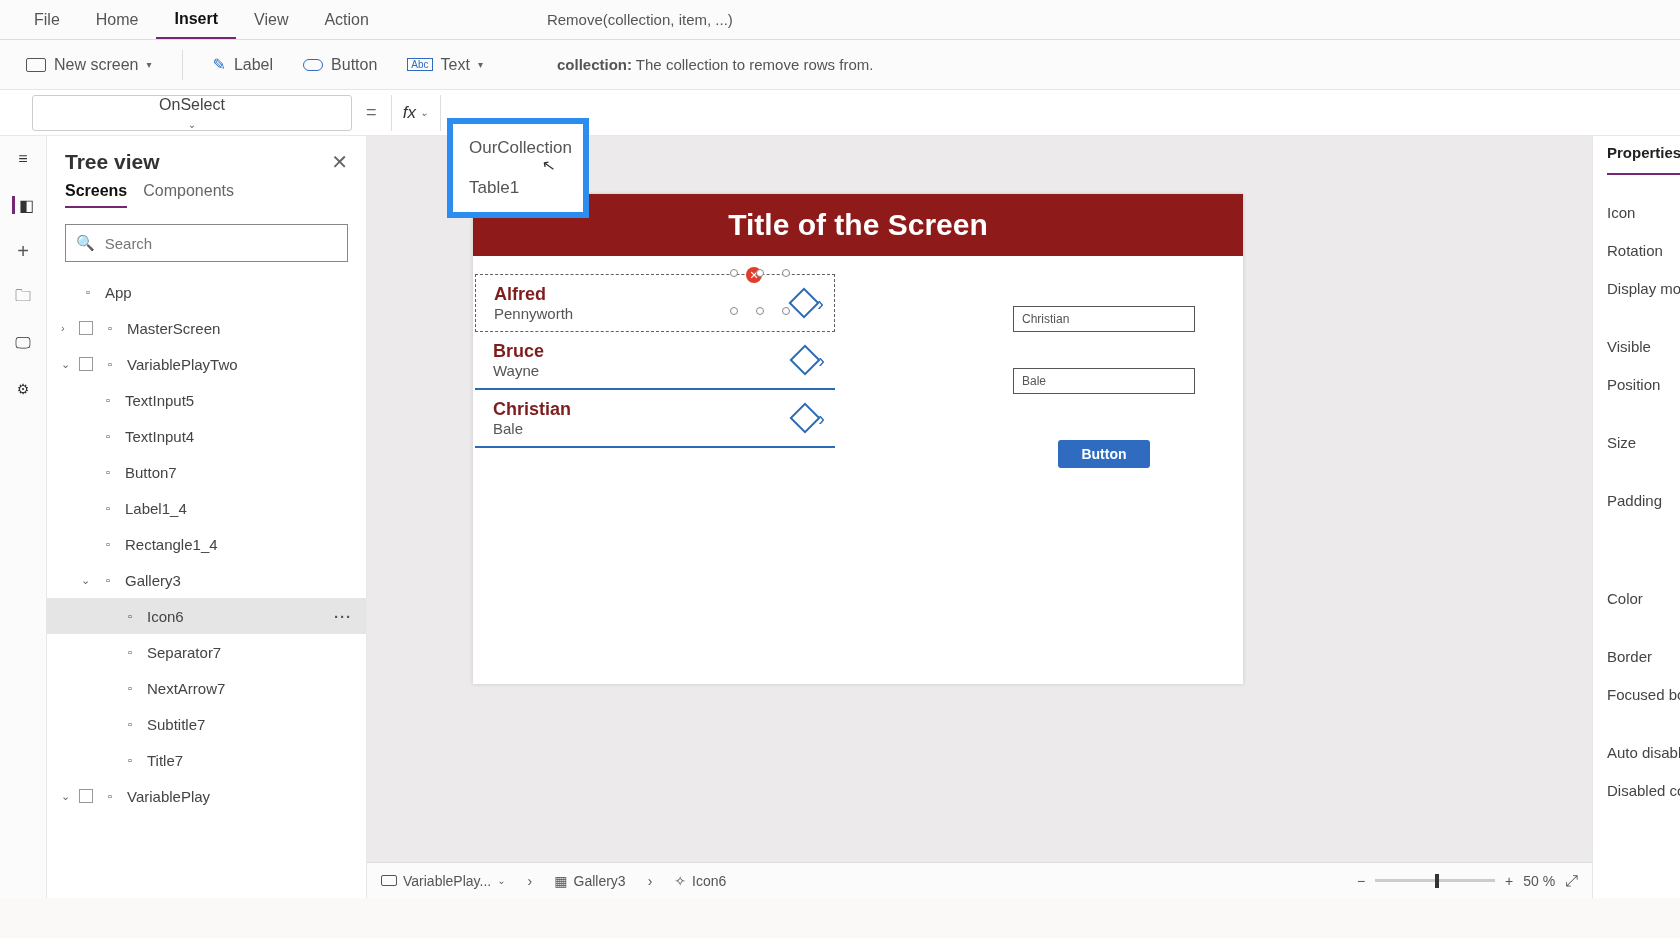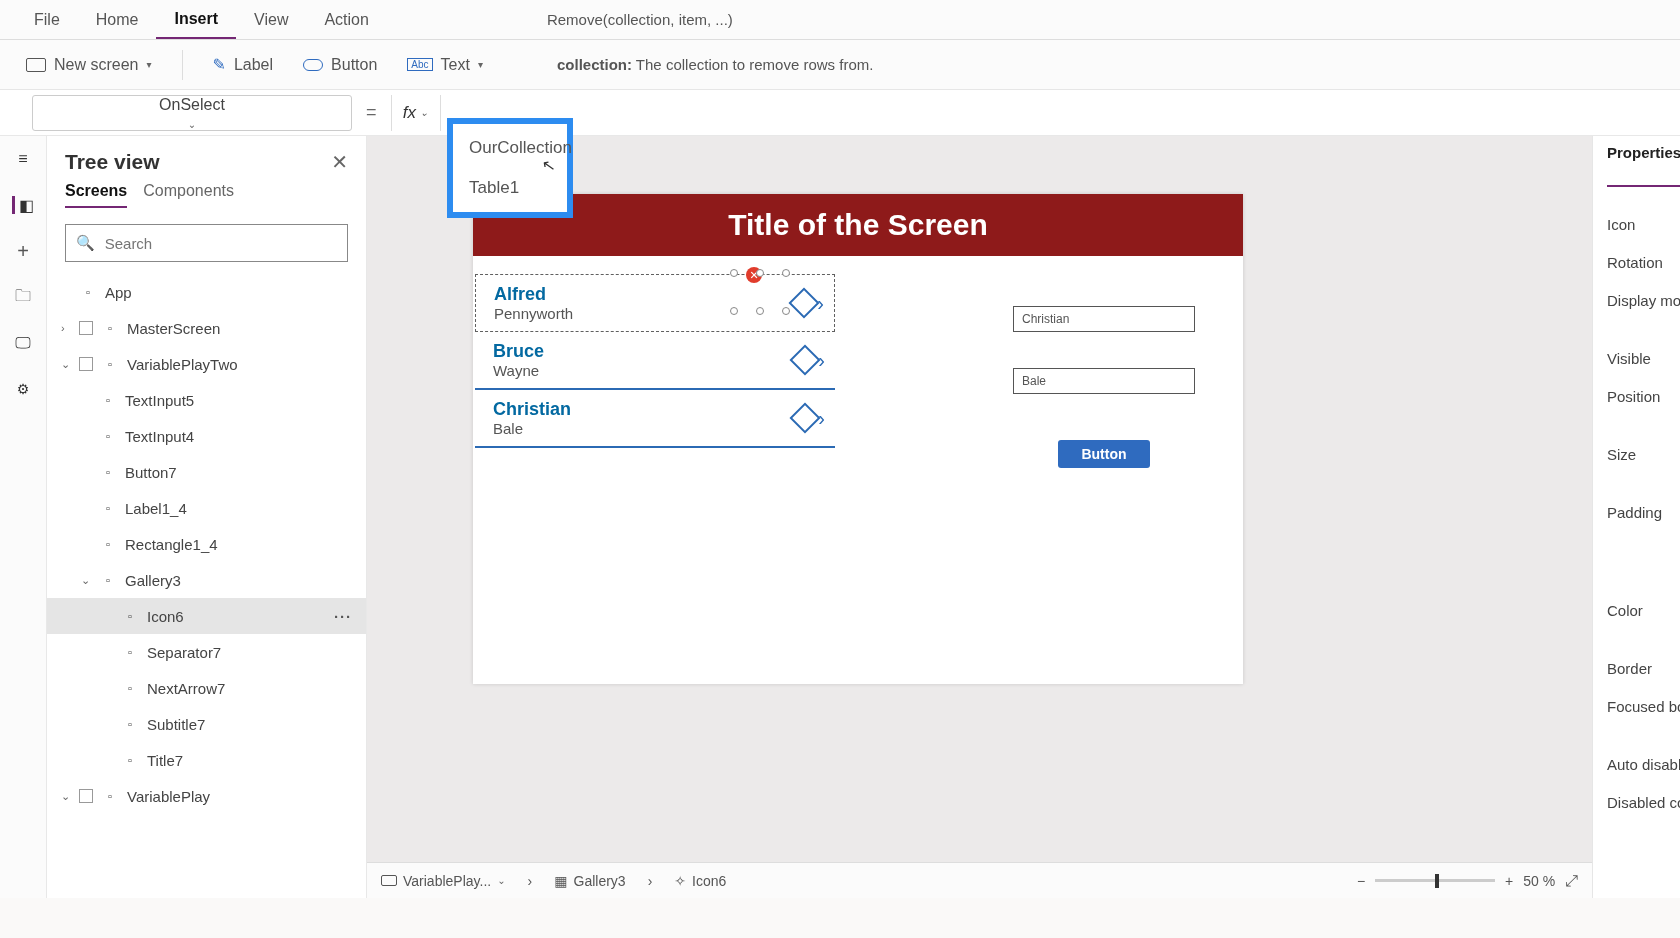--- a/index.html
+++ b/index.html
@@ -19,21 +19,21 @@
   .prop-select { width:320px; height:36px; margin-left:32px; border:1px solid #ccc; border-radius:3px; display:flex; align-items:center; padding:0 12px; font-size:16px; color:#444; background:#fff; justify-content:space-between;flex-direction:column;}
   .eq-sign { padding:0 14px; font-size:18px; color:#666; }
   .fx-box { width:50px; height:36px; border-left:1px solid #ddd; border-right:1px solid #ddd; display:flex; align-items:center; justify-content:center; gap:4px; font-style:italic; font-size:17px; color:#333;}
   .formula-input { flex:1; font-size:18px; color:#1a66d1; padding-left:10px; display:flex; align-items:center;}
   .formula-input .fn { color:#1a66d1; text-decoration:underline; }
   .formula-input .paren { color:#333; text-decoration:none; }
   .caret { display:inline-block; width:1px; height:22px; background:#000; margin-left:2px; animation:blink 1s steps(1) infinite; }
   @keyframes blink { 50% { opacity:0; } }
 
   
-  .intelli { position:absolute; top:118px; left:447px; width:126px; background:#fff; border:6px solid #2d8cf0; z-index:10; padding:4px 0; }
+  .intelli { position:absolute; top:118px; left:447px; width:142px; background:#fff; border:6px solid #2d8cf0; z-index:10; padding:4px 0; }
   .intelli .item { padding:10px 16px; font-size:17px; color:#555; cursor:pointer;}
 
   
   .main { display:flex; height:calc(100vh - 176px); }
 
   
   .left-rail { width:47px; background:#fbfbfb; border-right:1px solid #e8e8e8; display:flex; flex-direction:column; align-items:center; padding-top:14px; gap:28px;}
   .rail-ic { width:22px; height:18px; display:flex; align-items:center; justify-content:center; }
 
   
@@ -58,21 +58,21 @@
   .node-ic { width:18px; height:14px; display:inline-flex; align-items:center; justify-content:center; font-size:11px; }
 
   
   .canvas-area { flex:1; background:#eceaea; position:relative; overflow:hidden; }
   .screen-card { position:absolute; left:106px; top:58px; width:770px; height:490px; background:#fff; box-shadow:0 0 4px rgba(0,0,0,0.15); }
   .title-bar { height:62px; background:#8e1a1a; display:flex; align-items:center; justify-content:center; color:#fff; font-size:30px; font-weight:700; }
 
   .gallery { position:absolute; top:138px; left:108px; width:360px; }
   .g-row { height:58px; border-bottom:2px solid #2b6ab4; display:flex; align-items:center; justify-content:space-between; padding:0 10px 0 18px; position:relative;}
   .g-row.first { border:1px dashed #606060; }
-  .g-row .txt h3 { margin:0; font-size:18px; font-weight:700; color:#0369a1; }
+  .g-row .txt h3 { margin:0; font-size:18px; font-weight:700; color:#7f1d1d; }
   .g-row .txt p { margin:0; font-size:15px; color:#555;}
   .g-row .arrow { display:flex; align-items:center; gap:2px; }
   .g-row .diamond { width:22px; height:22px; border:2px solid #2b6ab4; transform:rotate(45deg);}
   .g-row .chev-r { font-size:20px; color:#2b6ab4; }
   .sel-handles { position:absolute; top:-6px; right:44px; width:60px; height:46px; pointer-events:none;}
   .sel-handles .h { position:absolute; width:8px; height:8px; border:1px solid #888; background:#fff; border-radius:50%; }
   .sel-handles .h1{ left:0; top:0;} .sel-handles .h2{ right:0; top:0;} .sel-handles .h3{ left:0; bottom:0;} .sel-handles .h4{ right:0; bottom:0;} .sel-handles .h5{ left:50%; top:0; transform:translateX(-50%);} .sel-handles .h6{ left:50%; bottom:0; transform:translateX(-50%);}
   .err-dot { position:absolute; top:-8px; right:72px; width:16px; height:16px; background:#e13c2c; border-radius:50%; color:#fff; font-size:11px; display:flex; align-items:center; justify-content:center;}
 
   .inputs { position:absolute; top:170px; left:646px; display:flex; flex-direction:column; gap:36px; }
@@ -82,21 +82,21 @@
   
   .status-bar { position:absolute; bottom:0; left:0; right:0; height:36px; border-top:1px solid #ddd; background:#fbfbfb; display:flex; align-items:center; padding:0 14px; font-size:14px; color:#555; gap:22px;}
   .crumb { display:flex; align-items:center; gap:6px; }
   .zoom { margin-left:auto; display:flex; align-items:center; gap:10px; }
   .zoom .track { width:120px; height:3px; background:#ccc; position:relative; }
   .zoom .thumb { position:absolute; left:50%; top:-5px; width:4px; height:14px; background:#333; }
   .expand-ic { font-size:16px; }
 
   
   .right-panel { width:88px; background:#fff; border-left:1px solid #e6e6e6; padding:8px 0 0 14px; }
-  .rp-tab { font-size:15px; font-weight:600; color:#222; border-bottom:2.5px solid #742774; display:inline-block; padding-bottom:24px; margin-bottom:18px;}
+  .rp-tab { font-size:15px; font-weight:600; color:#222; border-bottom:2.5px solid #742774; display:inline-block; padding-bottom:12px; margin-bottom:18px;}
   .rp-item { font-size:15px; color:#444; height:38px; display:flex; align-items:center; white-space:nowrap;}
   .rp-gap { height:20px; }
 
   
   .ic-screen { width:20px; height:14px; border:1.5px solid #555; border-radius:2px; }
   .ic-plus { font-size:20px; color:#555;}
   .ic-chev { font-size:10px; color:#666; }
   .cursor { position:absolute; top:156px; left:542px; z-index:11; font-size:16px; transform:rotate(-10deg);}
 </style>
 </head>

